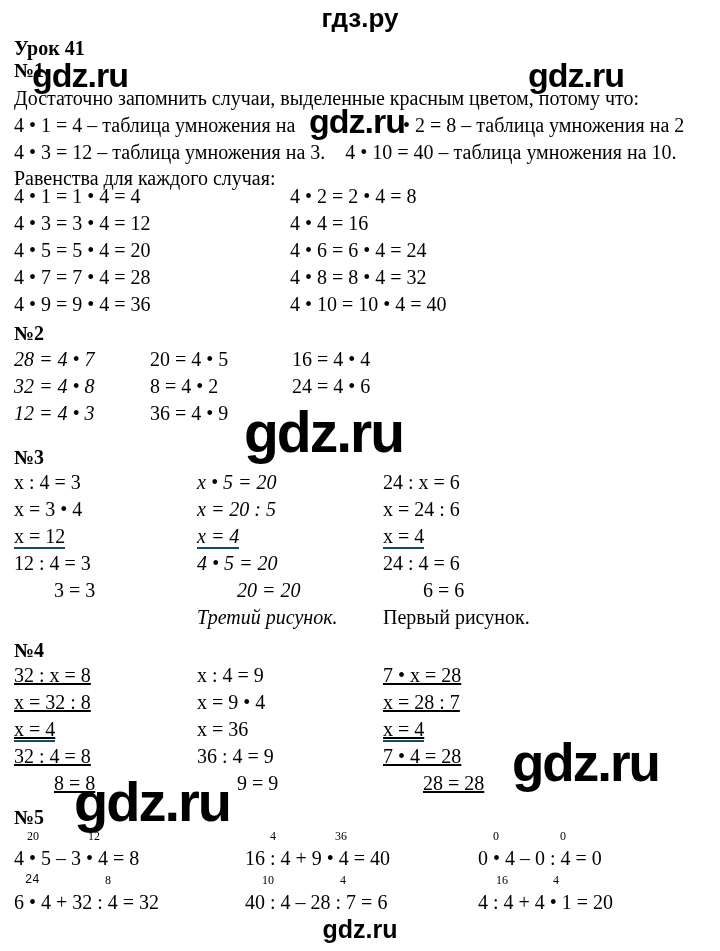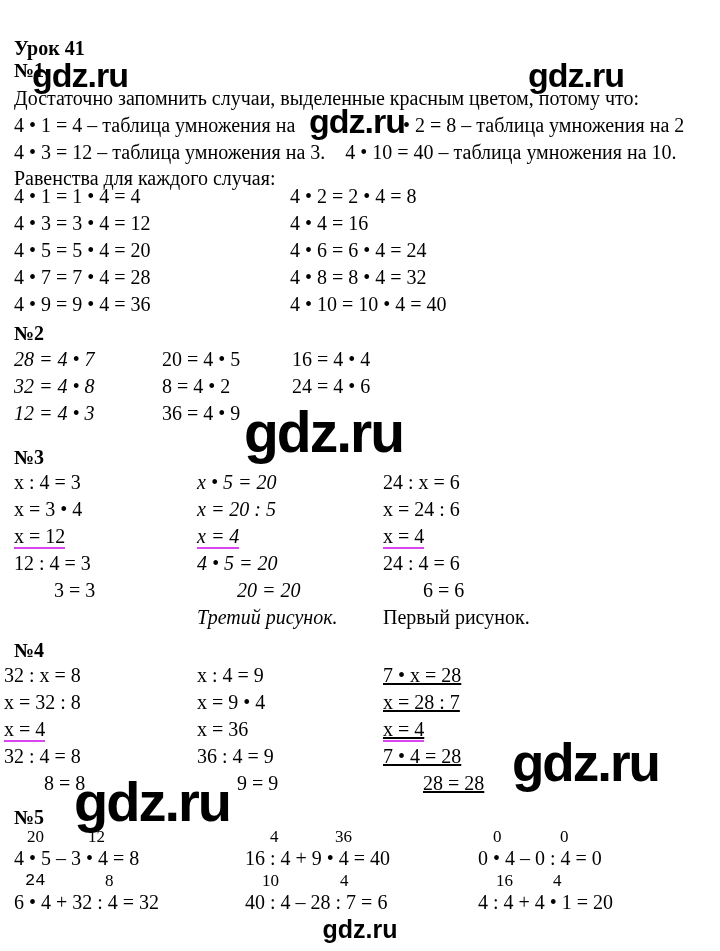--- a/index.html
+++ b/index.html
@@ -7,33 +7,34 @@
         font-family:"Liberation Serif",serif;font-size:20px;color:#000;}
   .abs{position:absolute;}
   .row{white-space:pre;line-height:27px;height:27px;}
   .bold{font-weight:700;}
   .site-header{position:absolute;top:3px;left:0;width:100%;text-align:center;
         font-family:"Liberation Sans",sans-serif;font-weight:700;font-size:26px;}
   .wm{position:absolute;font-family:"Liberation Sans",sans-serif;font-weight:700;
         line-height:1;color:#000;letter-spacing:-1px;white-space:pre;}
   .wm.big{letter-spacing:-2px;}
   .col{position:absolute;}
-  .u{border-bottom:2px solid #d946ef;padding-bottom:0px;}
+  .u{border-bottom:2px solid #0c4a6e;padding-bottom:0px;}
   .ind{margin-left:40px;}
-  .hint-row{position:relative;height:19px;font-size:17px;line-height:19px;width:230px;}
+  .hint-row{position:relative;height:19px;font-size:12px;line-height:19px;width:230px;}
   .hint{position:absolute;top:0;}
   .eq-row{height:25px;line-height:25px;white-space:pre;}
   .wm-footer{position:absolute;top:917px;left:50%;transform:translateX(-50%);
         font-family:"Liberation Sans",sans-serif;font-weight:700;font-size:25px;line-height:1;}
 </style>
 </head>
 <body>
 
 <div class="page">
 
+  <div class="site-header">гдз.ру</div>
 
   <div class="abs bold" style="top:37px;left:14px;">Урок 41</div>
 
   <div class="abs bold" style="top:59px;left:14px;">№1</div>
   <div class="wm" style="top:58px;left:32px;font-size:34px;">gdz.ru</div>
   <div class="wm" style="top:58px;left:528px;font-size:34px;">gdz.ru</div>
 
   <div class="abs row" style="top:85px;left:14px;">Достаточно запомнить случаи, выделенные красным цветом, потому что:</div>
   <div class="abs row" style="top:112px;left:14px;">4 • 1 = 4 – таблица умножения на</div>
   <div class="wm" style="top:104px;left:309px;font-size:34px;">gdz.ru</div>
@@ -55,21 +56,21 @@
     <div class="row">4 • 8 = 8 • 4 = 32</div>
     <div class="row">4 • 10 = 10 • 4 = 40</div>
   </div>
 
   <div class="abs bold" style="top:322px;left:14px;">№2</div>
   <div class="col" style="top:346px;left:14px;font-style:italic;">
     <div class="row">28 = 4 • 7</div>
     <div class="row">32 = 4 • 8</div>
     <div class="row">12 = 4 • 3</div>
   </div>
-  <div class="col" style="top:346px;left:150px;margin-left:12px;">
+  <div class="col" style="top:346px;left:150px;">
     <div class="row">20 = 4 • 5</div>
     <div class="row">8 = 4 • 2</div>
     <div class="row">36 = 4 • 9</div>
   </div>
   <div class="col" style="top:346px;left:292px;">
     <div class="row">16 = 4 • 4</div>
     <div class="row">24 = 4 • 6</div>
   </div>
 
   <div class="wm big" style="top:404px;left:244px;font-size:57px;">gdz.ru</div>
@@ -93,21 +94,21 @@
   <div class="col" style="top:469px;left:383px;">
     <div class="row">24 : x = 6</div>
     <div class="row">x = 24 : 6</div>
     <div class="row"><span class="u">x = 4</span></div>
     <div class="row">24 : 4 = 6</div>
     <div class="row ind">6 = 6</div>
     <div class="row">Первый рисунок.</div>
   </div>
 
   <div class="abs bold" style="top:639px;left:14px;">№4</div>
-  <div class="col" style="top:662px;left:4px;">
+  <div class="col" style="top:662px;left:14px;text-decoration:underline;">
     <div class="row">32 : x = 8</div>
     <div class="row">x = 32 : 8</div>
     <div class="row"><span class="u">x = 4</span></div>
     <div class="row">32 : 4 = 8</div>
     <div class="row ind">8 = 8</div>
   </div>
   <div class="col" style="top:662px;left:197px;">
     <div class="row">x : 4 = 9</div>
     <div class="row">x = 9 • 4</div>
     <div class="row">x = 36</div>

